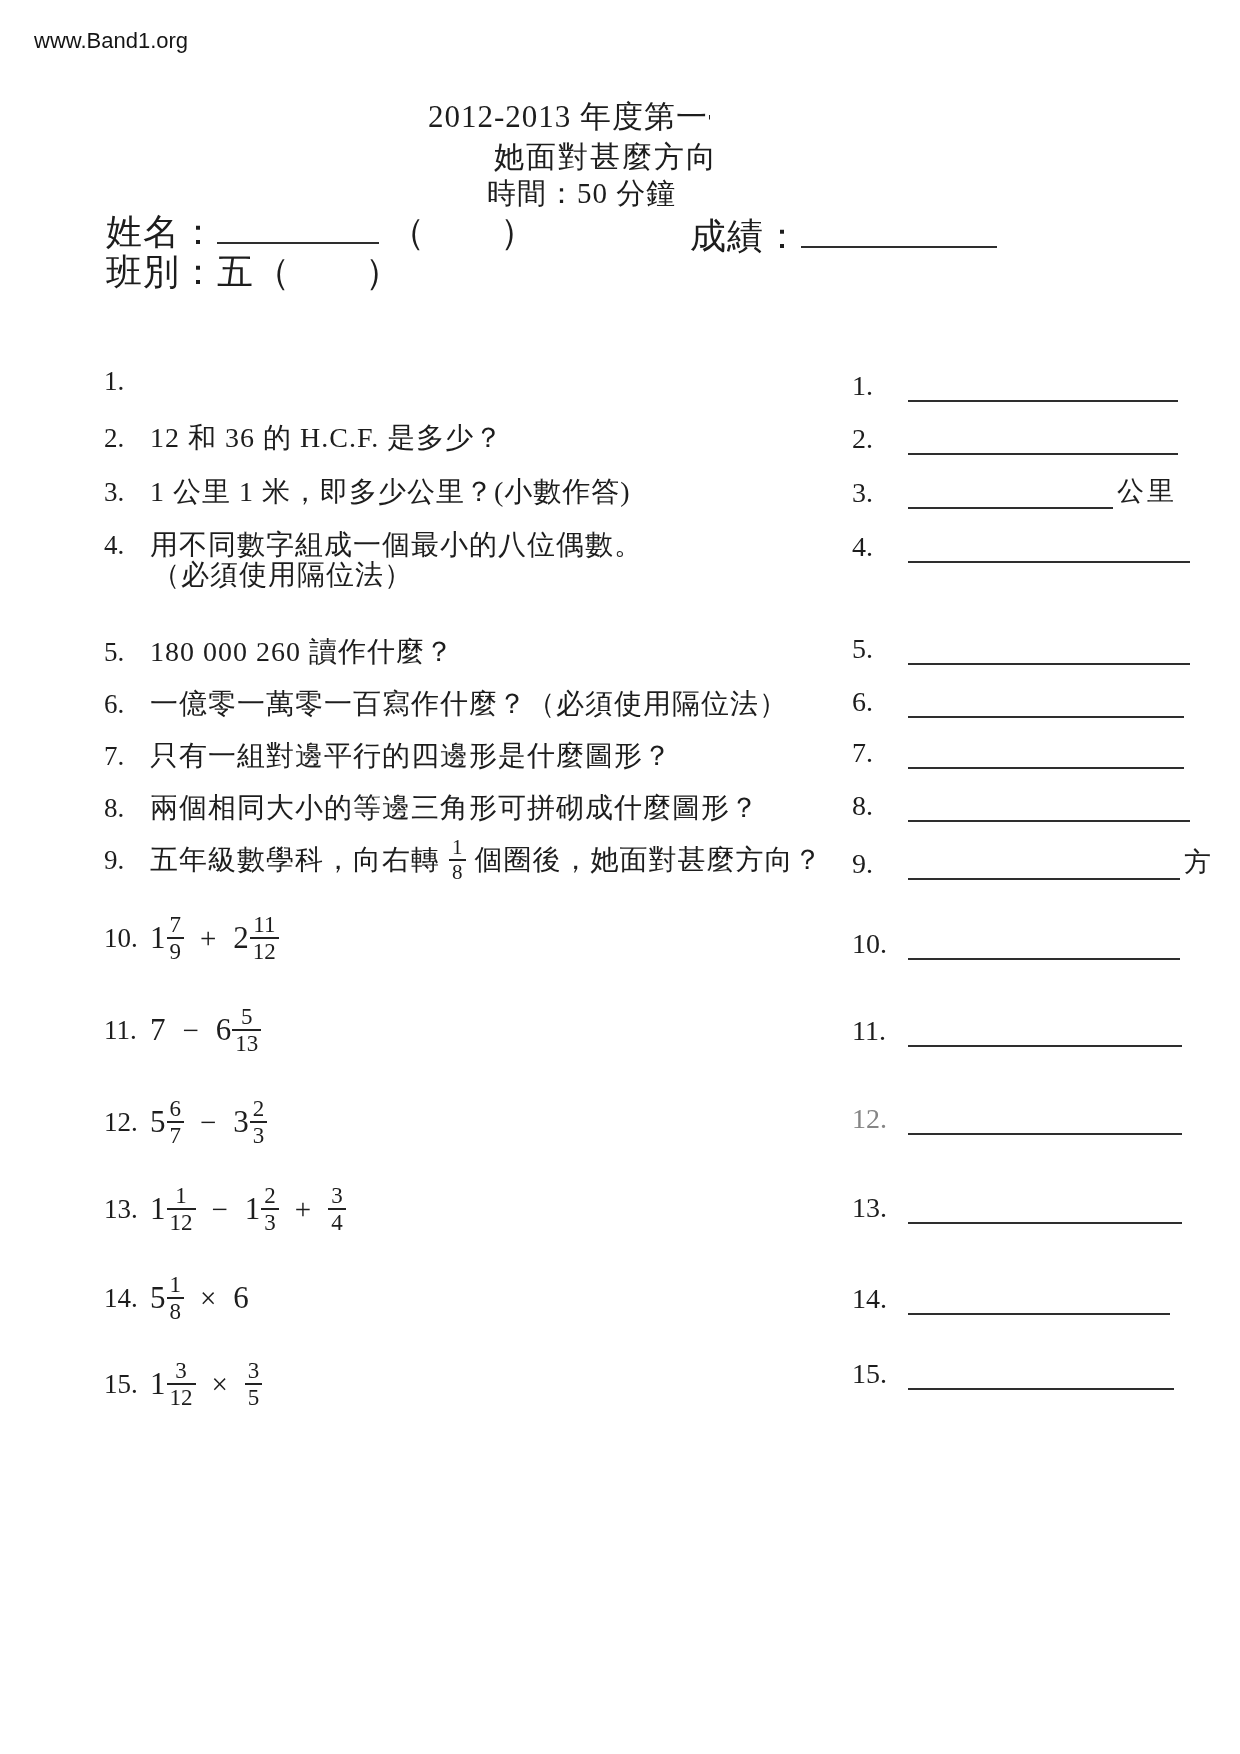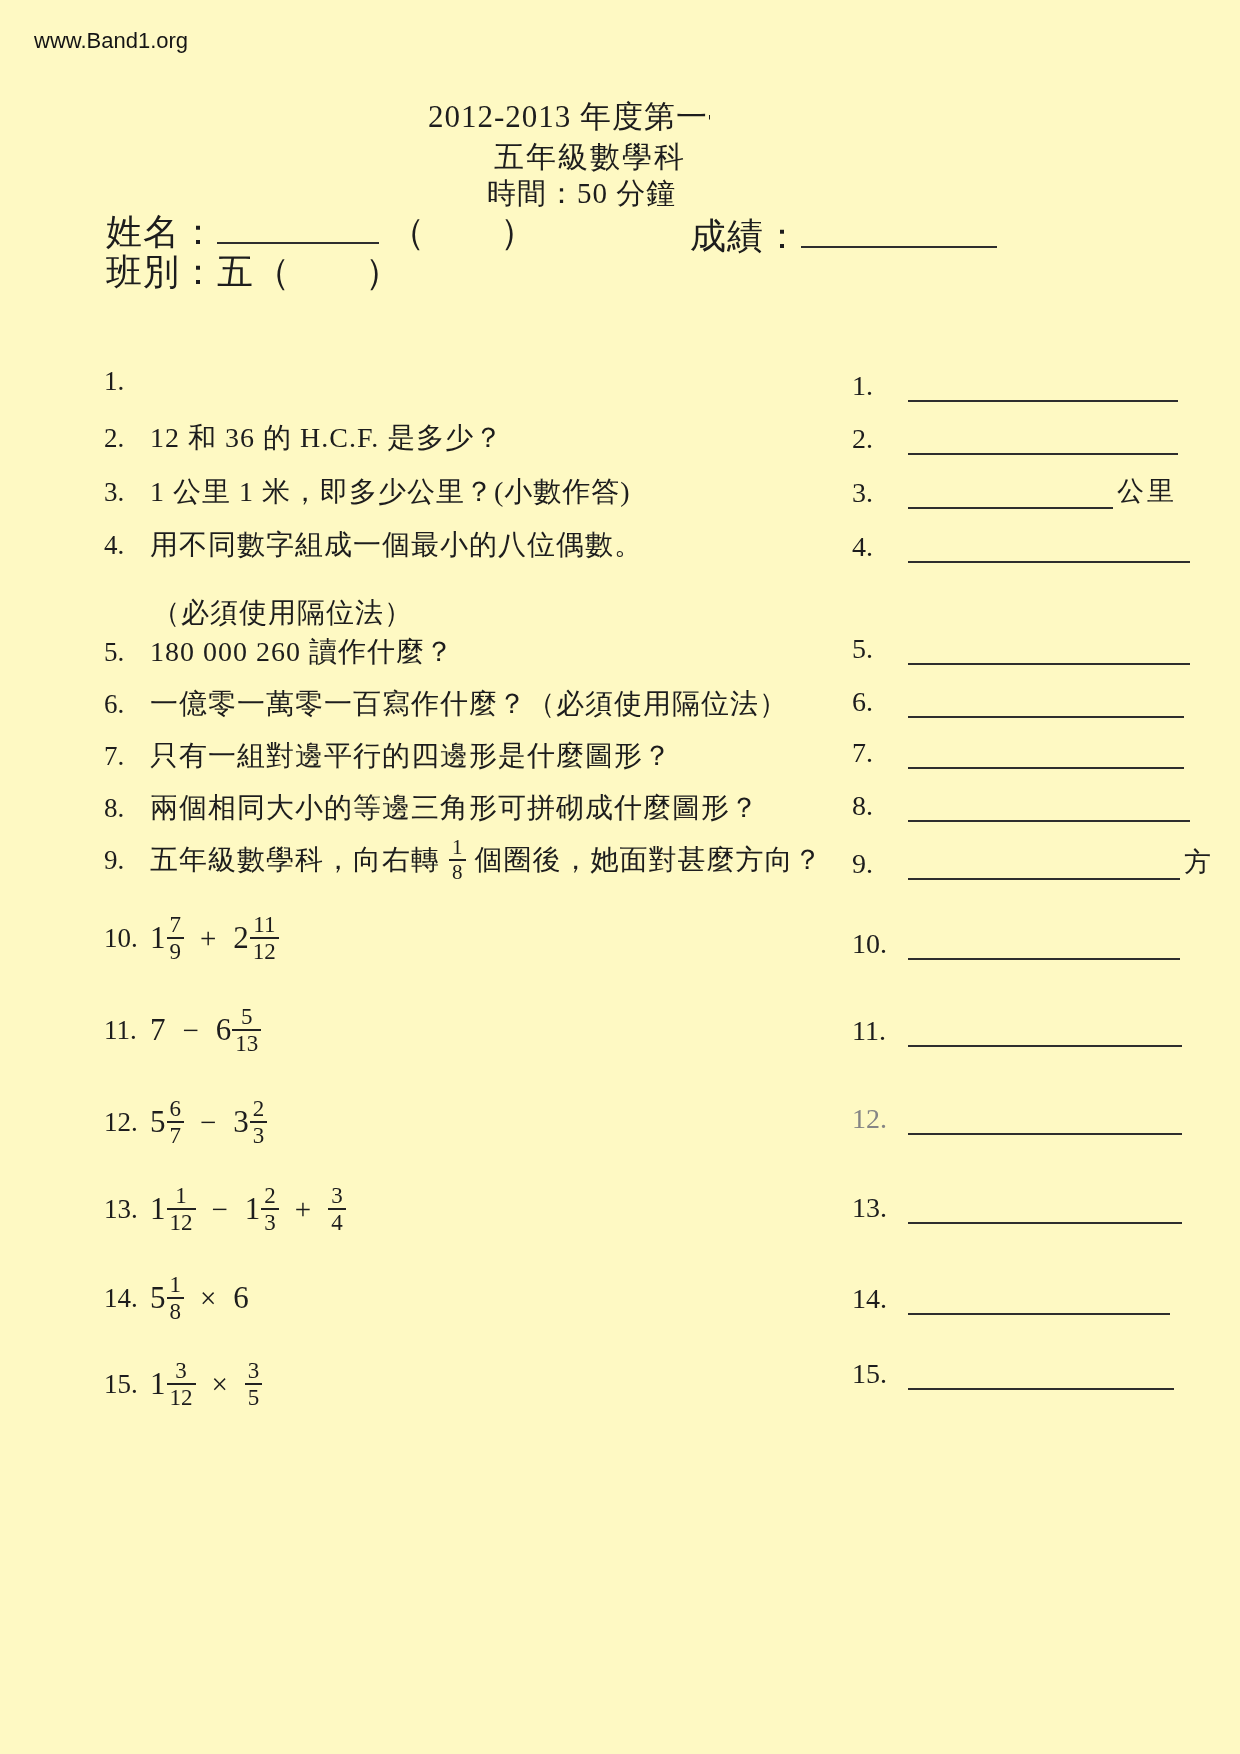--- a/index.html
+++ b/index.html
@@ -1,20 +1,20 @@
 <!DOCTYPE html>
 <html><head>
 <meta charset="utf-8">
 <style>
   * { margin:0; padding:0; box-sizing:border-box; }
   html,body { width:1240px; height:1754px; }
   body { background:#e9e9e9; }
   .page {
     position:relative; width:1240px; height:1754px;
-    background:#fef9c3;
+    background:#ffffff;
     font-family:"Liberation Serif","DejaVu Serif",serif;
     color:#1d1d1d; overflow:hidden;
   }
   .watermark {
     position:absolute; left:34px; top:28px;
     font-family:"Liberation Sans","DejaVu Sans",sans-serif;
     font-size:22px; color:#151515;
   }
   .title1-clip {
     position:absolute; left:428px; top:96px; width:282px;
@@ -54,21 +54,21 @@
 </head>
 <body>
 
 <div class="page">
 
   <div class="watermark">www.Band1.org</div>
 
   <div class="title1-clip">
     <span>2012-2013 年度第一學</span>
   </div>
-  <div class="title2">五年級數學科</div>
+  <div class="title2">她面對甚麼方向</div>
   <div class="title3">時間：50 分鐘</div>
 
   <div class="frow" style="left:106px; top:208px;">
     <span>姓名：</span><span class="uline" style="width:162px;"></span>
     <span>（　　）</span>
   </div>
   <div class="frow" style="left:690px; top:212px;">
     <span>成績：</span><span class="uline" style="width:196px;"></span>
   </div>
   <div class="frow" style="left:106px; top:248px;">
@@ -85,21 +85,21 @@
         <span class="qtext">12 和 36 的 H.C.F. 是多少？</span>
       </div>
       <div class="q" style="top: 473px;">
         <span class="qnum">3.</span>
         <span class="qtext">1 公里 1 米，即多少公里？(小數作答)</span>
       </div>
       <div class="q" style="top: 526px;">
         <span class="qnum">4.</span>
         <span class="qtext">用不同數字組成一個最小的八位偶數。</span>
       </div>
-      <div class="qsub" style="top: 594px;">（必須使用隔位法）</div>
+      <div class="qsub" style="top: 556px;">（必須使用隔位法）</div>
       <div class="q" style="top: 633px;">
         <span class="qnum">5.</span>
         <span class="qtext">180 000 260 讀作什麼？</span>
       </div>
       <div class="q" style="top: 685px;">
         <span class="qnum">6.</span>
         <span class="qtext">一億零一萬零一百寫作什麼？（必須使用隔位法）</span>
       </div>
       <div class="q" style="top: 737px;">
         <span class="qnum">7.</span>

